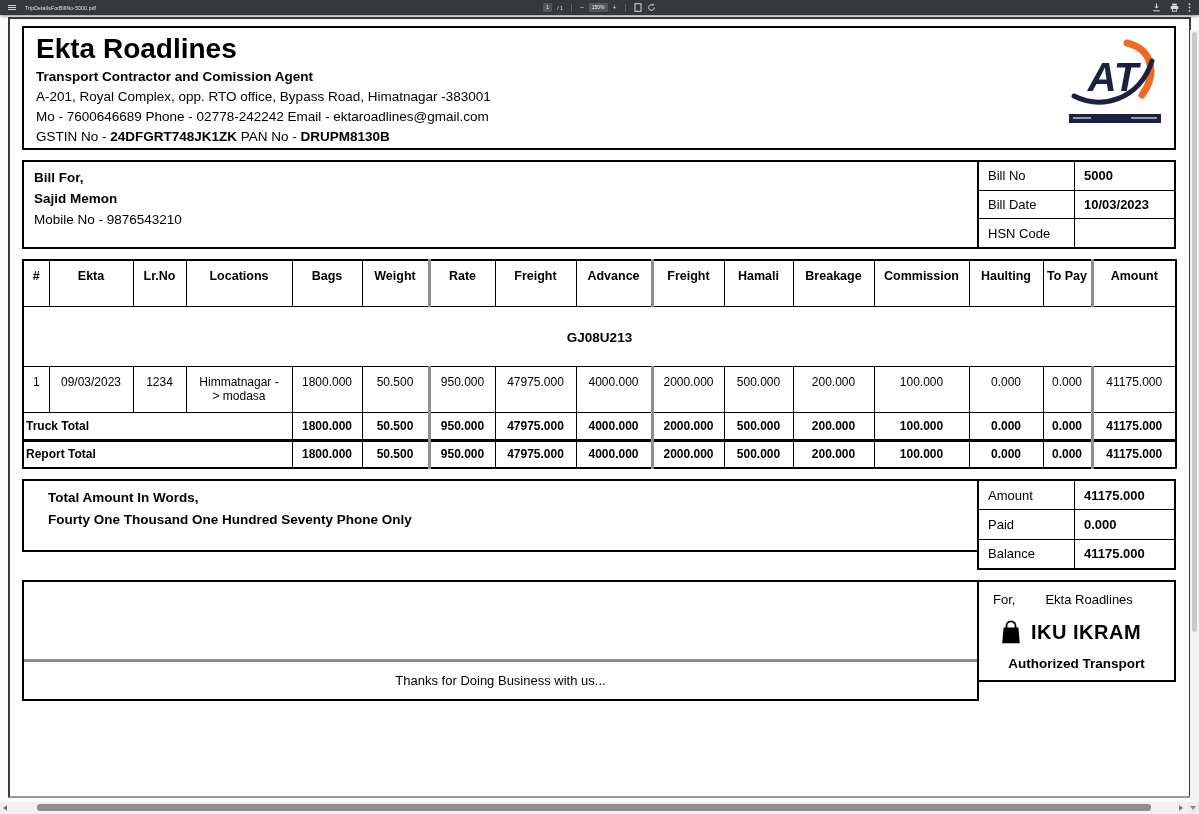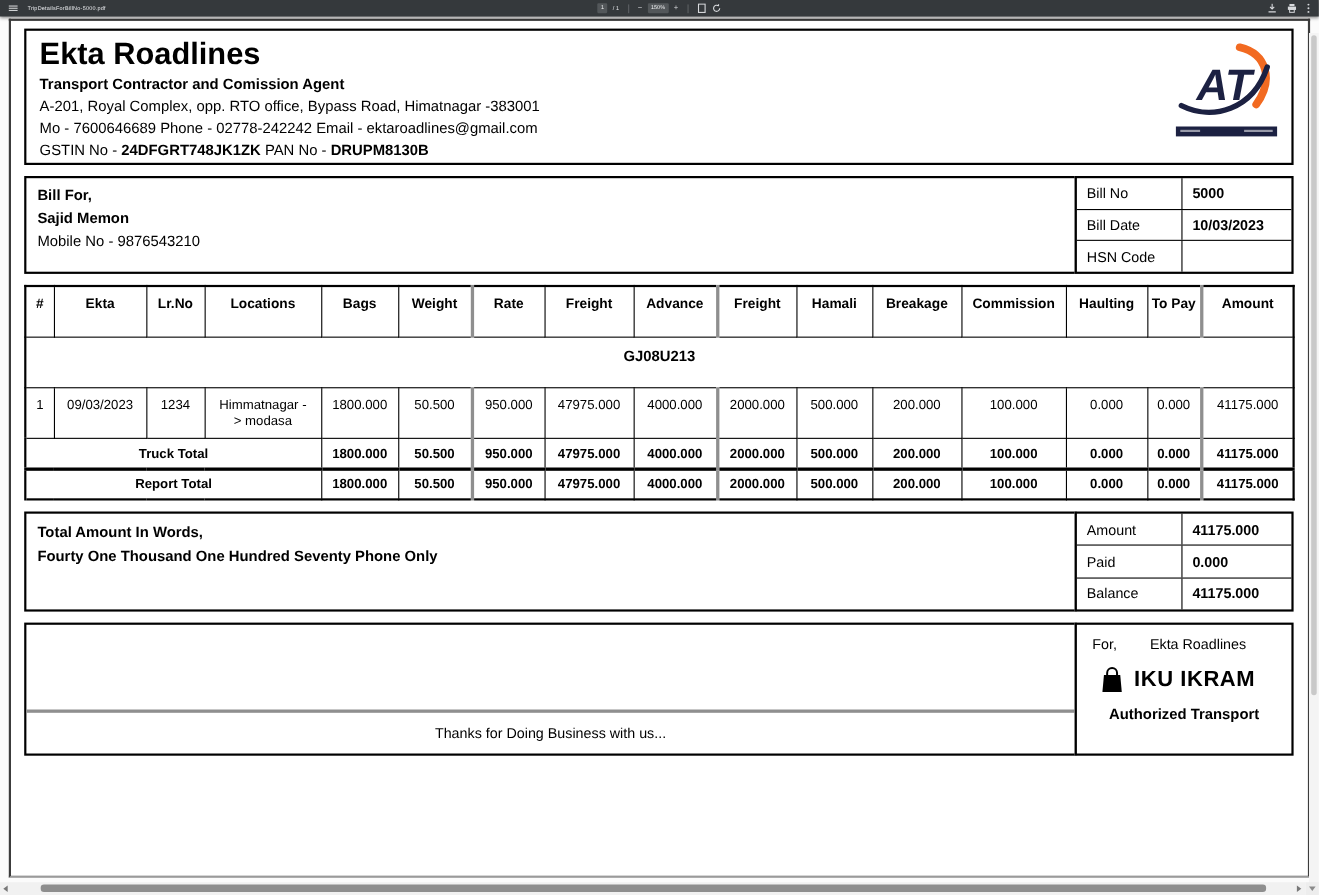--- a/index.html
+++ b/index.html
@@ -55,37 +55,37 @@
   .kv3{height:91px;}
   .kv-row{flex:1;display:flex;align-items:center;border-bottom:1.5px solid #000;}
   .kv-row:last-child{border-bottom:none;}
   .kv-label{width:86px;align-self:stretch;display:flex;align-items:center;padding-left:9px;border-right:1.5px solid #000;font-size:13px;}
   .kv-value{flex:1;padding-left:9px;font-size:13px;font-weight:bold;}
   
   table.trip{border-collapse:collapse;table-layout:fixed;width:1154px;margin-bottom:10px;border:2px solid #000;}
   .trip th,.trip td{border:1px solid #000;text-align:center;vertical-align:top;padding:8px 2px 0;font-size:12px;overflow:hidden;}
   .trip th{font-size:12.5px;font-weight:bold;}
   .trip tr.head{height:46px;}
-  .trip td.truckno{height:36px;font-weight:bold;font-size:13.5px;padding-top:9px;}
+  .trip td.truckno{height:36px;font-weight:bold;font-size:13.5px;padding-top:23px;}
   .trip tr.data{height:46px;}
   .trip td.loc{padding:8px 12px 0;line-height:14px;}
   .trip tr.total{height:28px;}
   .trip tr.total td{font-weight:bold;vertical-align:middle;padding:0 2px;}
-  .trip td.tlabel{text-align:center;padding-right:9px;border-left:2px solid #000;}
+  .trip td.tlabel{text-align:left;padding-right:9px;border-left:2px solid #000;}
   .trip .sep{border-left:3px solid #8f8f8f;}
   .trip tr.report td{border-top:3px solid #000;}
   
-  .words-box{height:91px;padding:9px 10px;}
+  .words-box{height:73px;padding:9px 24px;}
   .words-title{font-size:13.5px;font-weight:bold;}
   .words-text{font-size:13.5px;font-weight:bold;margin-top:7px;}
   
   .footer-left{height:121px;display:flex;flex-direction:column;padding:0;}
   .footer-space{height:77px;border-bottom:3px solid #8f8f8f;}
   .thanks{flex:1;display:flex;align-items:center;justify-content:center;font-size:13px;}
-  .sign-box{height:121px;padding:10px 14px;box-sizing:border-box;}
+  .sign-box{height:102px;padding:10px 14px;box-sizing:border-box;}
   .sign-for{display:flex;gap:30px;font-size:13px;}
   .stamp-row{display:flex;align-items:center;gap:10px;margin:13px 0 0 8px;}
   .sign-name{font-size:20px;font-weight:bold;letter-spacing:.5px;}
   .sign-title{font-size:13.5px;font-weight:bold;text-align:center;margin-top:12px;}
   
   .hscroll{position:absolute;left:0;bottom:0;width:1187px;height:12px;background:#f1f1f1;z-index:25;}
   .hthumb{position:absolute;left:37px;top:2px;width:1114px;height:7px;background:#8e8e8e;border-radius:3px;}
   .harrow{position:absolute;top:3px;width:0;height:0;border-style:solid;}
   .harrow.left{left:3px;border-width:3px 4px 3px 0;border-color:transparent #787878 transparent transparent;}
   .harrow.right{right:4px;border-width:3px 0 3px 4px;border-color:transparent transparent transparent #787878;}

